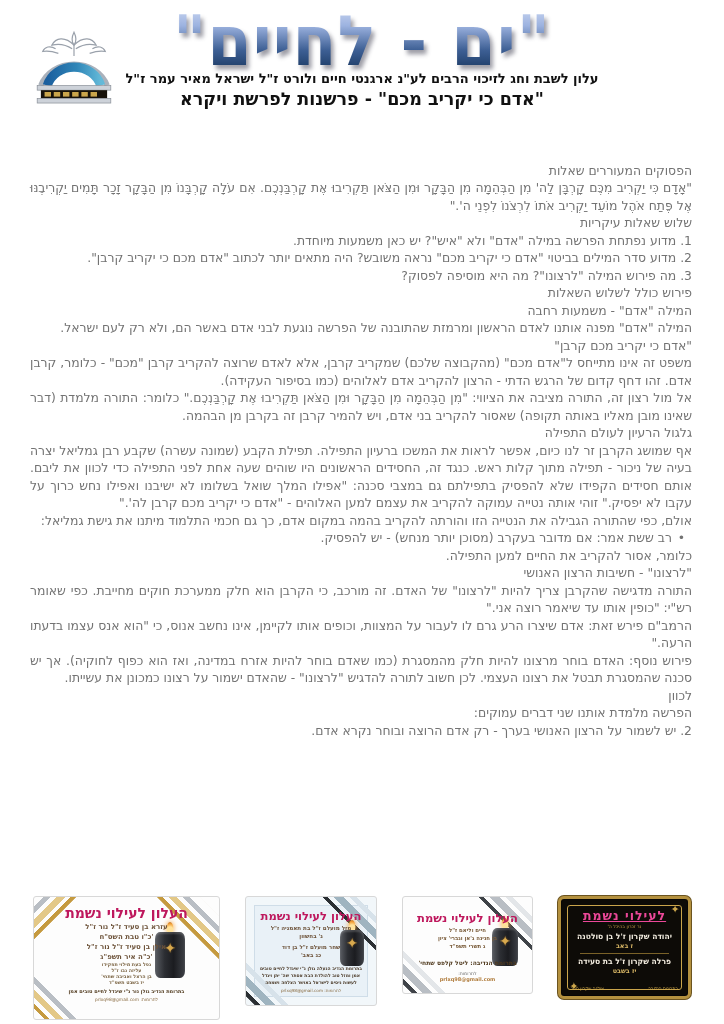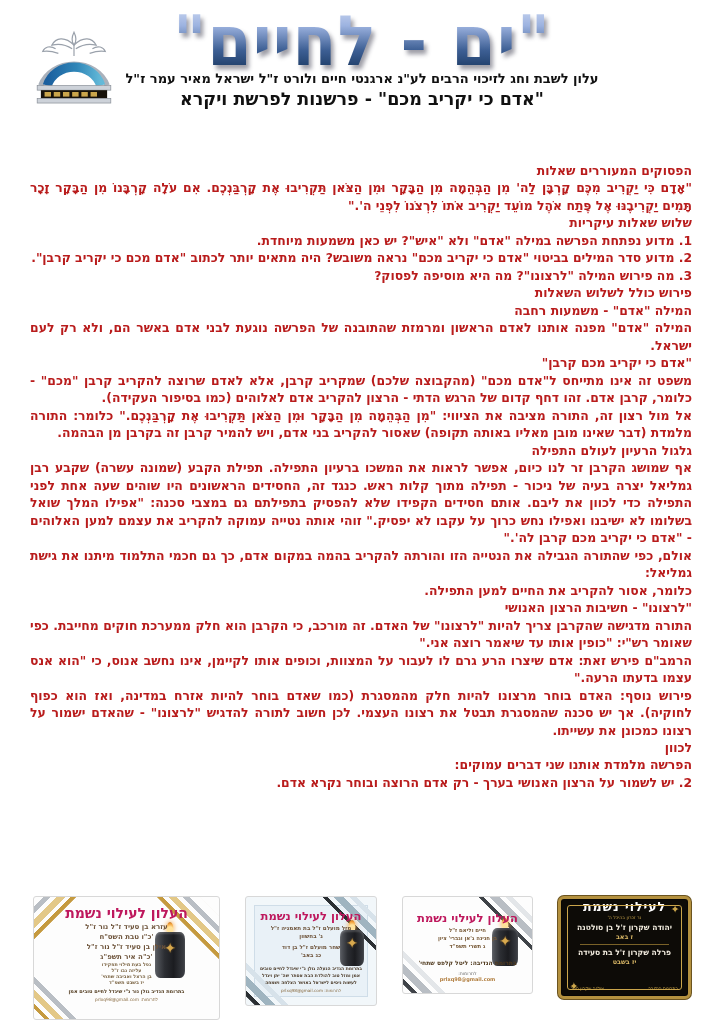--- a/index.html
+++ b/index.html
@@ -11,38 +11,38 @@
   .logo{position:absolute;left:28px;top:26px;width:92px;height:86px;}
   .nl-title{display:inline-block;margin-top:2px;font-size:64px;line-height:1.05;font-weight:bold;
     letter-spacing:1px;transform:scaleY(1.08);
     background:linear-gradient(180deg,#cdd9f2 0%,#9db3e0 28%,#3d5f94 62%,#0e2c52 100%);
     -webkit-background-clip:text;background-clip:text;color:transparent;
     filter:drop-shadow(3px 4px 2px rgba(40,40,60,.45));}
   .subtitle{font-size:13px;font-weight:bold;margin-top:-4px;color:#111;}
   .article-title{font-size:17.5px;font-weight:bold;margin:3px 0 0 0;color:#111;}
 
   
-  .article{margin:4px 32px 0 30px;font-size:12.4px;font-weight:bold;line-height:1.41;
-    text-align:justify;text-align-last:right;color:#b91c1c;}
+  .article{margin:4px 32px 0 30px;font-size:12.4px;font-weight:normal;line-height:1.41;
+    text-align:justify;text-align-last:right;color:#737373;}
   .block{margin:0;}
   .bullet{padding-right:20px;position:relative;}
   .bullet::before{content:"•";position:absolute;right:7px;top:0;}
 
   
   .memorials{position:absolute;left:0;right:0;top:896px;display:flex;flex-direction:row;
     justify-content:space-between;align-items:flex-start;padding:0 33px;}
   .card{position:relative;overflow:hidden;text-align:center;box-sizing:border-box;}
 
   
   .card-black{width:133px;height:103px;background:#0d0b07;border-radius:6px;
     border:3px solid #b4913f;box-shadow:inset 0 0 0 1px #070604, 0 0 0 1px #6b5420;}
   .c1-inner{position:absolute;inset:6px;border:1px solid #caa54b;border-radius:3px;pointer-events:none;}
   .c1-corner{position:absolute;width:14px;height:14px;color:#caa54b;font-size:11px;line-height:14px;}
   .c1-tl{top:4px;right:6px;} .c1-br{bottom:4px;left:6px;transform:rotate(180deg);}
-  .c1-title{font-size:12.5px;font-weight:bold;color:#ffffff;letter-spacing:1px;}
+  .c1-title{margin-top:9px;font-size:12.5px;font-weight:bold;color:#ec4899;letter-spacing:1px;text-decoration:underline;}
   .c1-ded{font-size:4.6px;color:#caa54b;margin-top:1px;}
   .c1-name{font-size:7.6px;color:#f3ede0;margin-top:3px;font-weight:bold;}
   .c1-date{font-size:6.4px;color:#d9b765;margin-top:1px;font-weight:bold;}
   .c1-sep{width:70%;height:1px;background:#7a6228;margin:3px auto 0 auto;}
   .c1-footer{position:absolute;bottom:5px;left:10px;right:10px;display:flex;
     justify-content:space-between;font-size:4.4px;color:#caa54b;}
 
   
   .card-light{background:#fdfdfd;border:1px solid #d8d8d8;border-radius:3px;}
   .cl-title{font-weight:bold;color:#be185d;}
@@ -146,20 +146,21 @@
     <div class="block para">3. מה פירוש המילה "לרצונו"? מה היא מוסיפה לפסוק?</div>
     <div class="block subhead">פירוש כולל לשלוש השאלות</div>
     <div class="block subhead">המילה "אדם" - משמעות רחבה</div>
     <div class="block para">המילה "אדם" מפנה אותנו לאדם הראשון ומרמזת שהתובנה של הפרשה נוגעת לבני אדם באשר הם, ולא רק לעם ישראל.</div>
     <div class="block subhead">"אדם כי יקריב מכם קרבן"</div>
     <div class="block para">משפט זה אינו מתייחס ל"אדם מכם" (מהקבוצה שלכם) שמקריב קרבן, אלא לאדם שרוצה להקריב קרבן "מכם" - כלומר, קרבן אדם. זהו דחף קדום של הרגש הדתי - הרצון להקריב אדם לאלוהים (כמו בסיפור העקידה).</div>
     <div class="block para">אל מול רצון זה, התורה מציבה את הציווי: "מִן הַבְּהֵמָה מִן הַבָּקָר וּמִן הַצֹּאן תַּקְרִיבוּ אֶת קָרְבַּנְכֶם." כלומר: התורה מלמדת (דבר שאינו מובן מאליו באותה תקופה) שאסור להקריב בני אדם, ויש להמיר קרבן זה בקרבן מן הבהמה.</div>
     <div class="block subhead">גלגול הרעיון לעולם התפילה</div>
     <div class="block para">אף שמושג הקרבן זר לנו כיום, אפשר לראות את המשכו ברעיון התפילה. תפילת הקבע (שמונה עשרה) שקבע רבן גמליאל יצרה בעיה של ניכור - תפילה מתוך קלות ראש. כנגד זה, החסידים הראשונים היו שוהים שעה אחת לפני התפילה כדי לכוון את ליבם. אותם חסידים הקפידו שלא להפסיק בתפילתם גם במצבי סכנה: "אפילו המלך שואל בשלומו לא ישיבנו ואפילו נחש כרוך על עקבו לא יפסיק." זוהי אותה נטייה עמוקה להקריב את עצמם למען האלוהים - "אדם כי יקריב מכם קרבן לה'."</div>
     <div class="block para">אולם, כפי שהתורה הגבילה את הנטייה הזו והורתה להקריב בהמה במקום אדם, כך גם חכמי התלמוד מיתנו את גישת גמליאל:</div>
+    <div class="block bullet">רב ששת אמר: אם מדובר בעקרב (מסוכן יותר מנחש) - יש להפסיק.</div>
     <div class="block para">כלומר, אסור להקריב את החיים למען התפילה.</div>
     <div class="block subhead">"לרצונו" - חשיבות הרצון האנושי</div>
     <div class="block para">התורה מדגישה שהקרבן צריך להיות "לרצונו" של האדם. זה מורכב, כי הקרבן הוא חלק ממערכת חוקים מחייבת. כפי שאומר רש"י: "כופין אותו עד שיאמר רוצה אני."</div>
     <div class="block para">הרמב"ם פירש זאת: אדם שיצרו הרע גרם לו לעבור על המצוות, וכופים אותו לקיימן, אינו נחשב אנוס, כי "הוא אנס עצמו בדעתו הרעה."</div>
     <div class="block para">פירוש נוסף: האדם בוחר מרצונו להיות חלק מהמסגרת (כמו שאדם בוחר להיות אזרח במדינה, ואז הוא כפוף לחוקיה). אך יש סכנה שהמסגרת תבטל את רצונו העצמי. לכן חשוב לתורה להדגיש "לרצונו" - שהאדם ישמור על רצונו כמכונן את עשייתו.</div>
     <div class="block subhead">לכוון</div>
     <div class="block para">הפרשה מלמדת אותנו שני דברים עמוקים:</div>
     <div class="block para">2. יש לשמור על הרצון האנושי בערך - רק אדם הרוצה ובוחר נקרא אדם.</div>
   </div>
 

